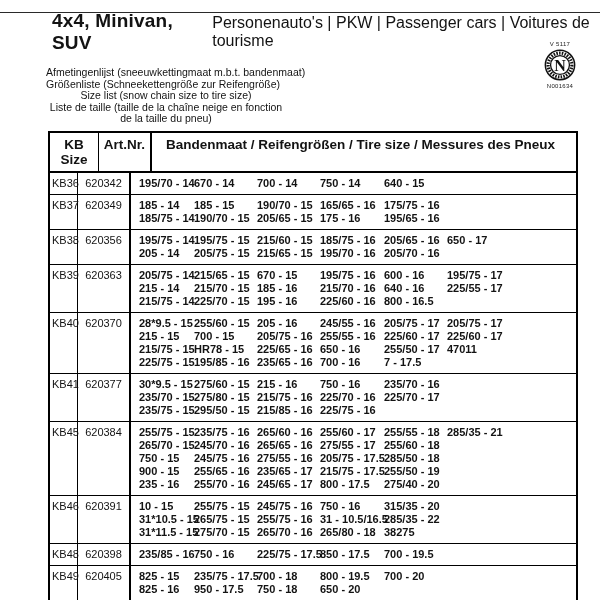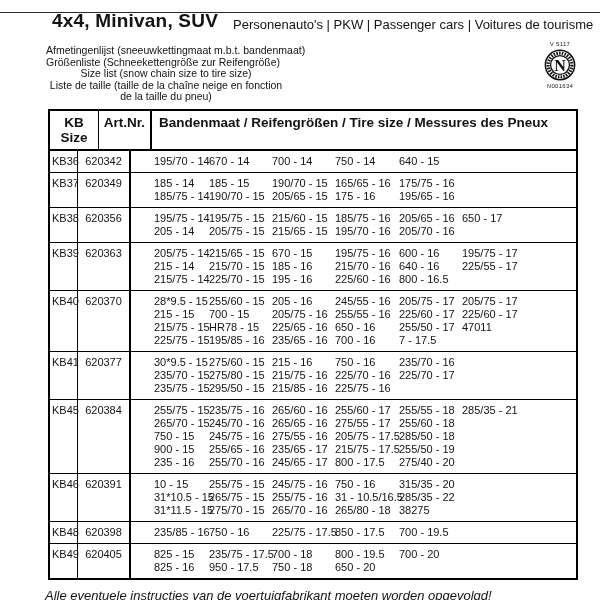--- a/index.html
+++ b/index.html
@@ -2,48 +2,48 @@
 <html><head>
 <meta charset="utf-8">
 <style>
   * { margin:0; padding:0; box-sizing:border-box; }
   html,body { width:600px; height:600px; background:#fff; color:#131313;
               font-family:"Liberation Sans", sans-serif; overflow:hidden; }
   .page { position:relative; width:600px; height:600px; }
   .top-rule { position:absolute; top:2px; left:0; width:600px; height:1px; background:#2a2a2a; }
 
   
-  .header { margin:10px 0 0 52px; display:flex; align-items:flex-end; gap:15px; }
+  .header { margin:10px 0 0 52px; display:flex; align-items:center; gap:15px; }
   .title { font-size:19px; font-weight:bold; letter-spacing:0.2px; }
-  .title-langs { font-size:13px; }
+  .title-langs { font-size:16px; }
 
   
   .intro { margin:13px 0 0 46px; display:flex; font-size:10.5px; line-height:11.5px;flex-direction:column; }
   .intro-left { width:264px; }
   .intro-right { width:240px;text-align:center; }
 
   
   .cert { position:absolute; top:31px; right:18px; width:44px; text-align:center; }
   .cert-code { font-size:6px; letter-spacing:0.3px; color:#222; }
   .cert svg { display:block; margin:1px auto; }
 
   
   .size-table { margin:6px 0 0 48px; width:530px; border:2px solid #000; font-size:11px; }
   .thead { display:flex; border-bottom:2px solid #000; font-weight:bold; font-size:13.5px; }
   .th { padding:4px 2px; }
   .th.kb  { width:49px; text-align:center; border-right:1px solid #000; }
   .th.art { width:53px; text-align:center; border-right:2px solid #000; }
-  .th.sizes { flex:1; padding-left:7px; }
+  .th.sizes { flex:1; padding-left:14px; }
   .trow { display:flex; border-bottom:1px solid #000; }
   .trow:last-child { border-bottom:none; }
   .td { padding:4px 2px; line-height:13px; }
   .td.kb  { width:28px; text-align:center; border-right:1px solid #000; }
   .td.art { width:53px; text-align:center; border-right:2px solid #000; }
   .td.sizes { flex:1; display:grid; grid-template-columns:55px 63px 63px 64px 63px 1fr;
-              align-items:start; padding-left:23px; }
+              align-items:start; padding-left:8px;font-weight:bold; }
   .size-line { white-space:nowrap; }
 
   
   .footer { margin:9px 0 0 45px; font-size:13px; font-style:italic; line-height:14.5px; }
 </style>
 </head>
 <body>
 
 <div class="page">
   <div class="top-rule"></div>

